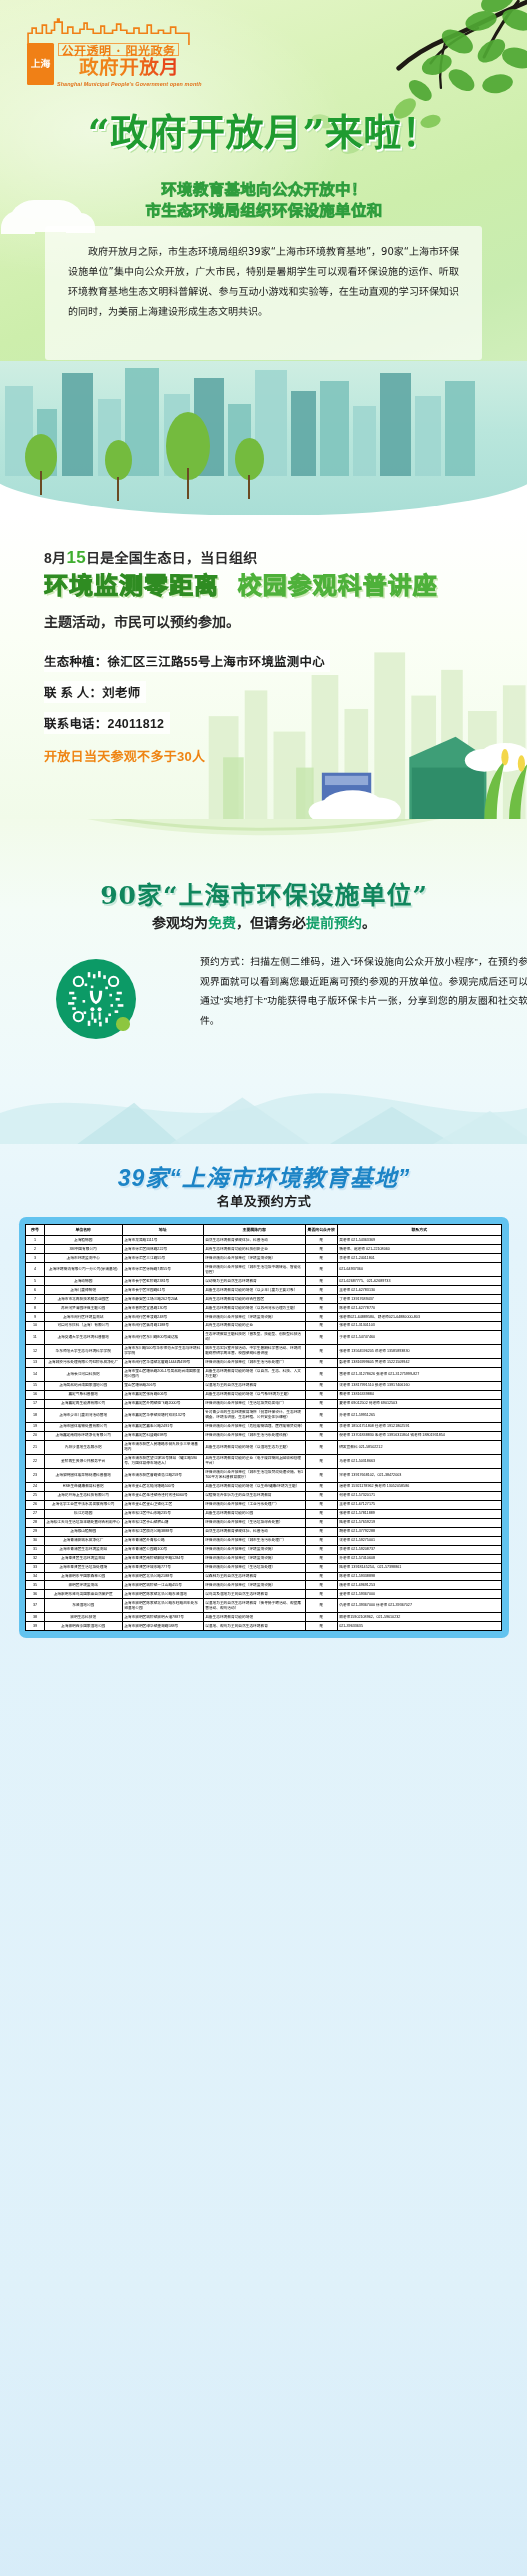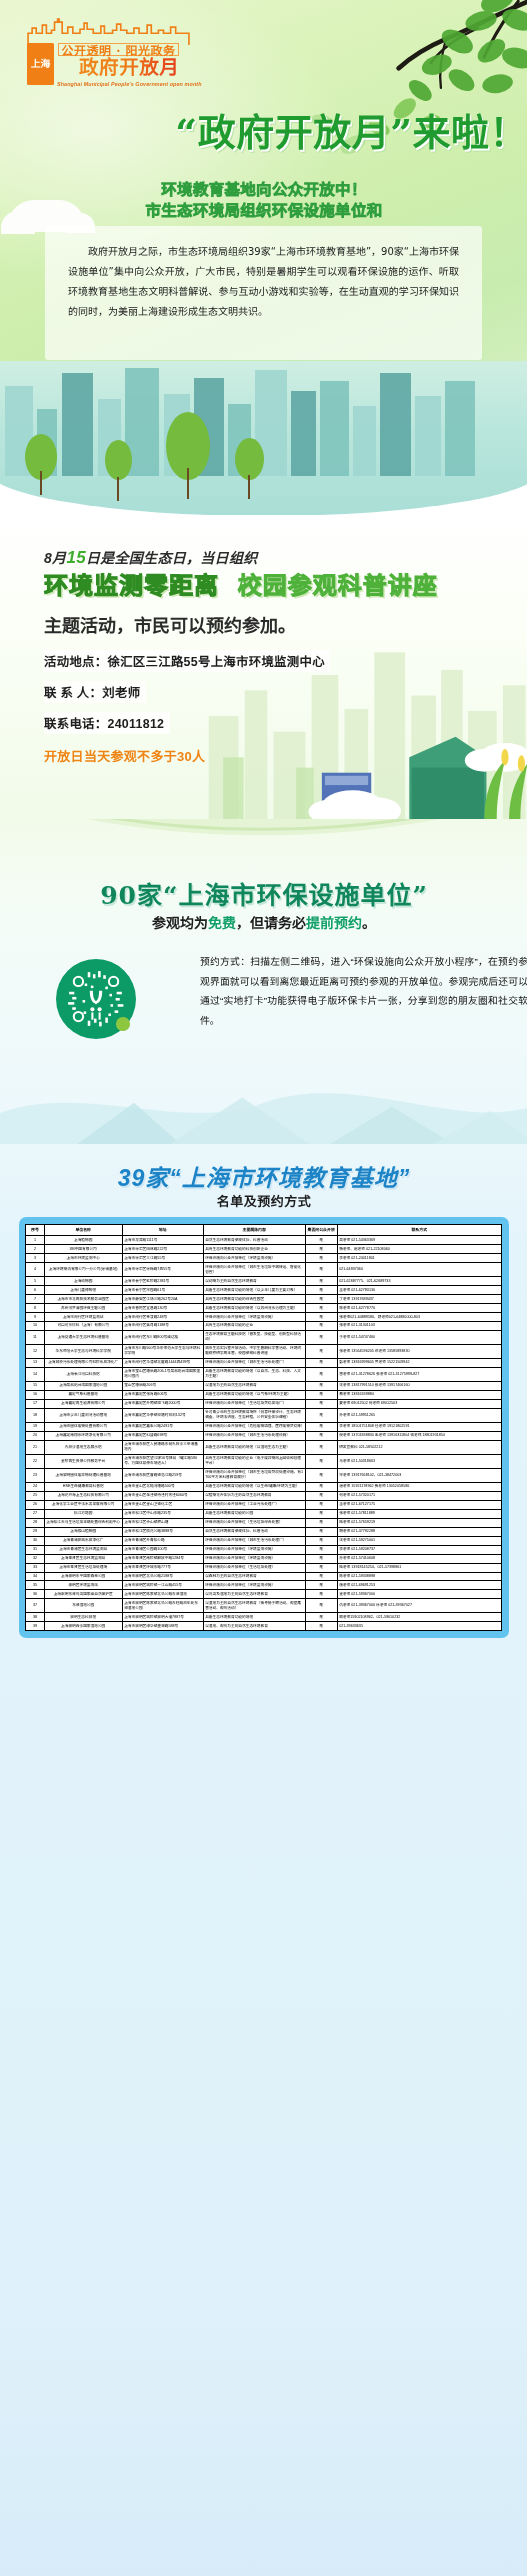--- a/index.html
+++ b/index.html
@@ -49,21 +49,21 @@
     text-shadow:0 0 0 rgba(0,0,0,0);
     margin-left:21px;
   }
   .logo-en {
     position:absolute; left:31px; top:63px; width:134px;
     font-size:5.4px; color:#e2721a; font-style:italic; font-weight:bold;
     letter-spacing:0.1px; white-space:nowrap;
   }
 
   .hero-title {
-    position:absolute; left:0; top:112px; width:528px; text-align:right;
+    position:absolute; left:0; top:112px; width:528px; text-align:center;
     font-size:38px; font-weight:bold; line-height:1.12;
     font-family:"DejaVu Serif","Liberation Serif",serif;
     color:#1f9b30; letter-spacing:0.5px;
     text-shadow:1.5px 1.5px 0 #ffffff, 2.6px 2.6px 0 #b9e3a5;
   }
   .hero-sub {
     position:absolute; left:0; top:179px; width:528px; text-align:center;
     font-size:15.5px; font-weight:bold; line-height:1.38;
     font-family:"DejaVu Serif","Liberation Serif",serif;
     color:#e8f8d9; letter-spacing:0.3px;
@@ -103,30 +103,30 @@
   .tree .crown { width:32px; height:46px; background:#74bb3e; border-radius:50%; }
   .tree .trunk { position:absolute; left:15px; top:37px; width:2.6px; height:24px; background:#6b4a23; }
 
   
   .sec2 {
     position:absolute; top:515px; left:0; width:528px; height:304px;
     background:linear-gradient(180deg,#ffffff 0%,#fbfff6 40%,#f1fbe9 100%);
     overflow:hidden;
   }
   .sec2-city { position:absolute; right:0; bottom:0; width:330px; height:216px; }
-  .lineA { font-size:14px; color:#2b2b2b; font-weight:bold; letter-spacing:0.3px;font-style:italic; }
+  .lineA { font-size:14px; color:#2b2b2b; font-weight:bold; letter-spacing:0.3px; }
   .lineA .num { color:#3fae2f; font-size:17px; }
   .bigslogan {
     font-size:24px; font-weight:bold; letter-spacing:1px; line-height:1.22;
     font-family:"DejaVu Serif","Liberation Serif",serif;
     color:#ffffff; -webkit-text-stroke:1px #4eb13a;
     text-shadow:2.1px 2.1px 0 #cfe8b8;
   }
   .bigslogan .g { color:#3fa92c; -webkit-text-stroke:1px #2f8c22; }
-  .lineB { font-size:18px; color:#2b2b2b; font-weight:bold; }
+  .lineB { font-size:14px; color:#2b2b2b; font-weight:bold; }
   .infoline {
     font-size:12.4px; color:#1d1d1d; font-weight:bold; letter-spacing:0.3px;
     background:rgba(255,255,255,.82); display:inline-block; padding:2.1px 5.2px 2.1px 0;
   }
   .warnline { font-size:13px; color:#ef8413; font-weight:bold; letter-spacing:0.3px; }
 
   
   .sec3 {
     position:absolute; top:819px; left:0; width:528px; height:263px;
     background:linear-gradient(180deg,#f2fbea 0%,#f4fcf7 35%,#eef9fb 100%);
@@ -333,21 +333,21 @@
     </div>
 
     <div class="bigslogan" style="position:absolute; left:44px; top:56px; width:453px;">
       <span class="g">环境监测零距离</span>&nbsp;&nbsp;<span>校园参观科普讲座</span>
     </div>
 
     <div class="lineB" style="position:absolute; left:44px; top:96px;">主题活动，市民可以预约参加。</div>
 
     <div style="position:absolute; left:44px; top:135px;">
       <span class="infoline">
-        <span>活动地点：</span><span>徐汇区三江路55号上海市环境监测中心</span>
+        <span>生态种植：</span><span>徐汇区三江路55号上海市环境监测中心</span>
       </span>
     </div>
 
     <div style="position:absolute; left:44px; top:166px;">
       <span class="infoline">
         <span>联 系 人：</span><span>刘老师</span>
       </span>
     </div>
 
     <div style="position:absolute; left:44px; top:197px;">

